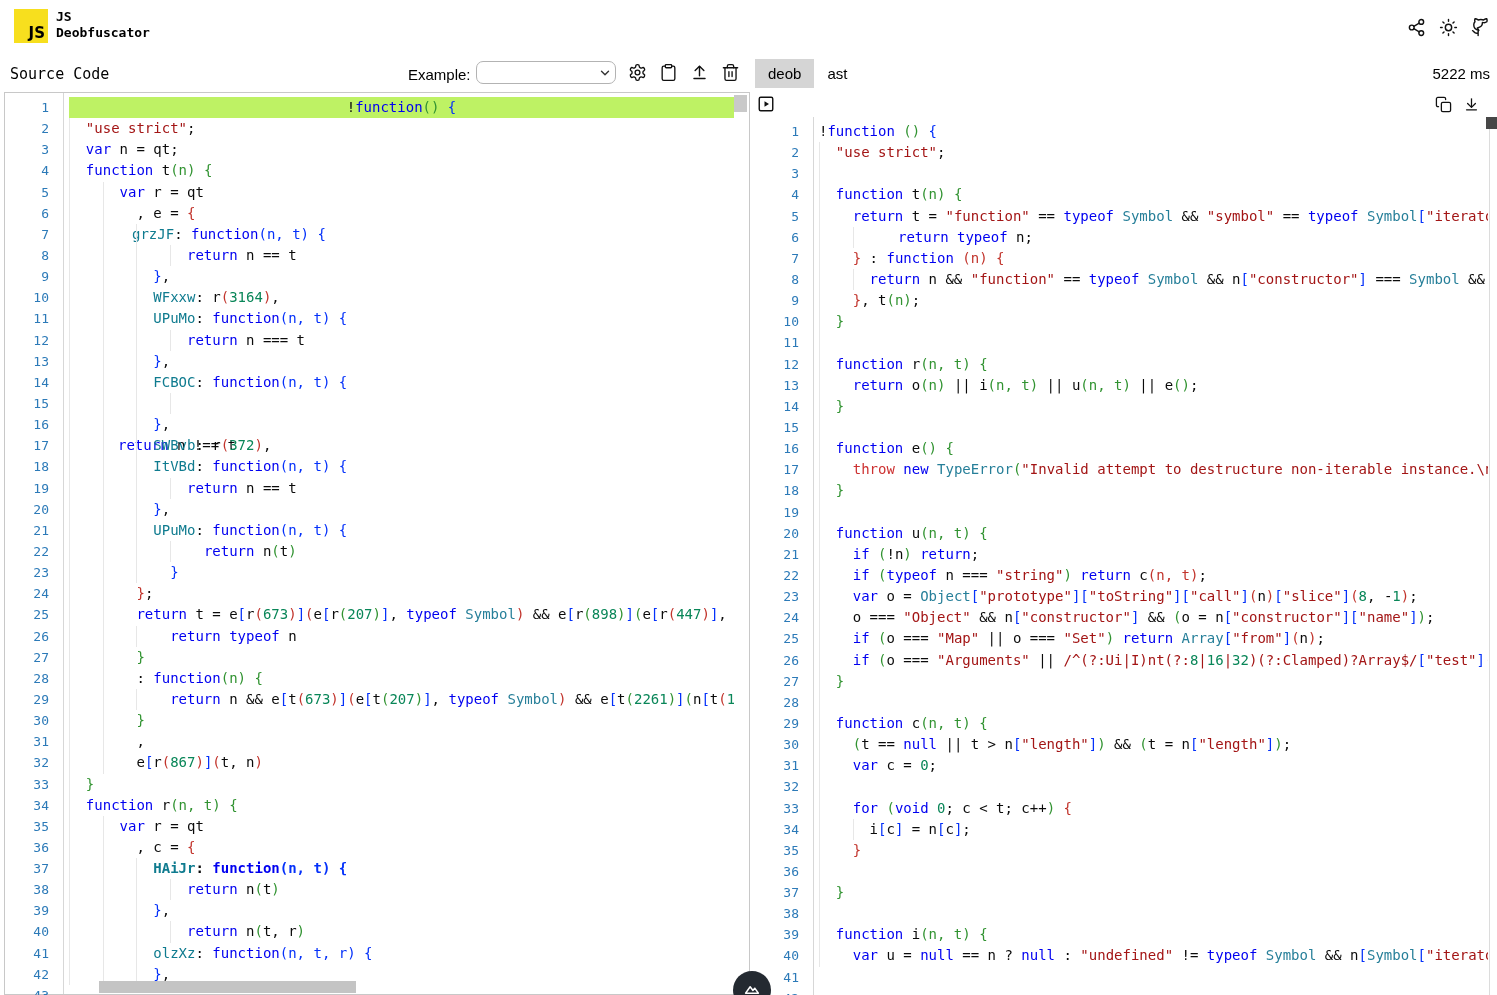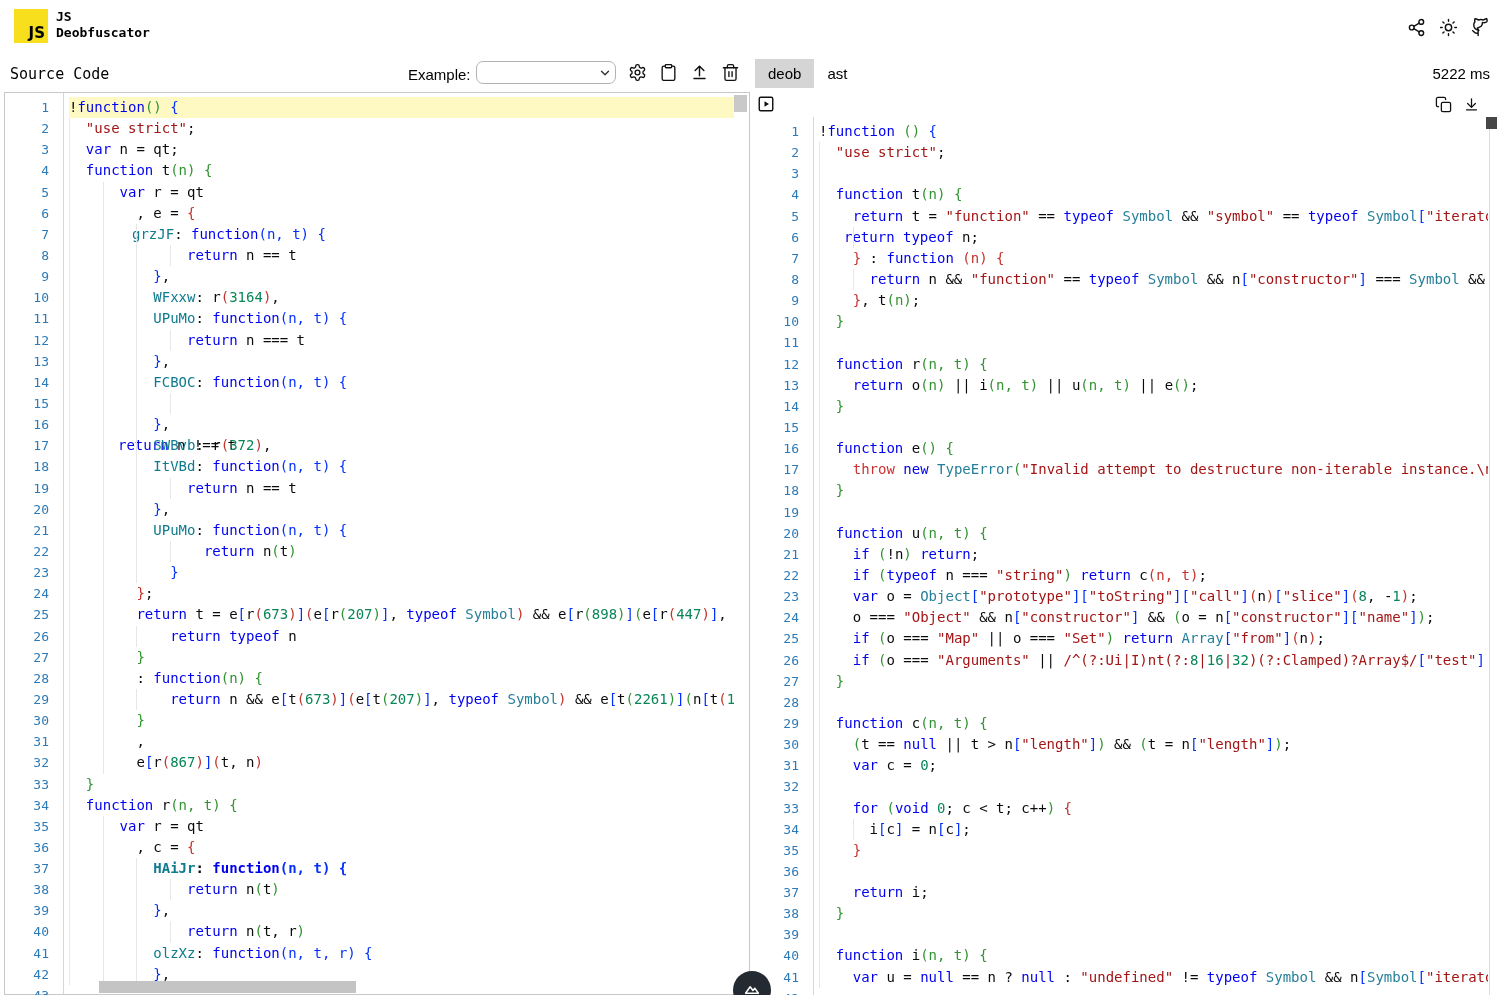--- a/index.html
+++ b/index.html
@@ -39,21 +39,21 @@
     font-size:13px; color:var(--c-ln); text-align:right; }
   .gutter .ln { height:21.15px; line-height:21.15px; }
   .gsep { position:absolute; top:0; bottom:0; width:1px; background:#d7d7d7; left:58px; }
   .code { position:absolute; top:0; left:64px; overflow:hidden; font-family:"DejaVu Sans Mono",monospace;
     font-size:14px; cursor:text; }
   .panel-left  .gutter { top:4px; }
   .panel-left  .code { top:4px;  width:665px; height:899px; }
   .panel-right .gutter { top:29px; }
   .panel-right .code { top:29px; width:669px; height:874px; }
   .cl { height:21.15px; line-height:21.15px; position:relative; white-space:pre; }
-  .cl.active { background:#fef9c3; }
+  .cl.active { background:#bef264;text-align:center; }
   .ig { position:absolute; top:0; bottom:0; width:1px; background:#e7e7e7; }
   .lt { display:inline-block; }
   .tk-d { color:var(--c-def); } .tk-k { color:var(--c-kw); } .tk-s { color:var(--c-str); }
   .tk-n { color:var(--c-num); } .tk-p { color:var(--c-prop); } .tk-t { color:var(--c-typ); }
   .tk-r { color:var(--c-ctl); } .tk-b1 { color:var(--c-b1); } .tk-b2 { color:var(--c-b2); }
   .tk-b3 { color:var(--c-b3); }
 
   
   .vthumb-left { right:2px; top:2px; width:13px; height:17px; background:#c9c9c9; cursor:pointer; }
   .hthumb-left { left:94px; bottom:1px; width:257px; height:12px; background:#c4c4c4; cursor:pointer; }
@@ -307,21 +307,21 @@
       <div class="ln">41</div>
       <div class="ln">42</div>
     </div>
   <div class="gsep" style="top:25px"></div>
   <div class="code" id="right-code">
       <div class="cl"><span class="lt" style="padding-left: 0px;"><span class="tk-d">!</span><span class="tk-k">function</span><span class="tk-d"> </span><span class="tk-b2">()</span><span class="tk-d"> </span><span class="tk-b1">{</span></span></div>
       <div class="cl"><i class="ig" style="left: 0px;"></i><span class="lt" style="padding-left: 16.86px;"><span class="tk-s">"use strict"</span><span class="tk-d">;</span></span></div>
       <div class="cl"><i class="ig" style="left: 0px;"></i><span class="lt" style="padding-left: 16.86px;"></span></div>
       <div class="cl"><i class="ig" style="left: 0px;"></i><span class="lt" style="padding-left: 16.86px;"><span class="tk-k">function</span><span class="tk-d"> t</span><span class="tk-b2">(n)</span><span class="tk-d"> </span><span class="tk-b2">{</span></span></div>
       <div class="cl"><i class="ig" style="left: 0px;"></i><span class="lt" style="padding-left: 33.72px;"><span class="tk-k">return</span><span class="tk-d"> t = </span><span class="tk-s">"function"</span><span class="tk-d"> == </span><span class="tk-k">typeof</span><span class="tk-d"> </span><span class="tk-t">Symbol</span><span class="tk-d"> &amp;&amp; </span><span class="tk-s">"symbol"</span><span class="tk-d"> == </span><span class="tk-k">typeof</span><span class="tk-d"> </span><span class="tk-t">Symbol</span><span class="tk-b1">[</span><span class="tk-s">"iterator"</span></span></div>
-      <div class="cl"><i class="ig" style="left: 0px;"></i><i class="ig" style="left: 33.72px;"></i><span class="lt" style="padding-left: 25px;"><span class="tk-k">return</span><span class="tk-d"> </span><span class="tk-k">typeof</span><span class="tk-d"> n;</span></span></div>
+      <div class="cl"><i class="ig" style="left: 0px;"></i><i class="ig" style="left: 33.72px;"></i><span class="lt" style="padding-left: 79px;"><span class="tk-k">return</span><span class="tk-d"> </span><span class="tk-k">typeof</span><span class="tk-d"> n;</span></span></div>
       <div class="cl"><i class="ig" style="left: 0px;"></i><span class="lt" style="padding-left: 33.72px;"><span class="tk-b3">}</span><span class="tk-d"> : </span><span class="tk-k">function</span><span class="tk-d"> </span><span class="tk-b3">(n)</span><span class="tk-d"> </span><span class="tk-b3">{</span></span></div>
       <div class="cl"><i class="ig" style="left: 0px;"></i><i class="ig" style="left: 33.72px;"></i><span class="lt" style="padding-left: 50.58px;"><span class="tk-k">return</span><span class="tk-d"> n &amp;&amp; </span><span class="tk-s">"function"</span><span class="tk-d"> == </span><span class="tk-k">typeof</span><span class="tk-d"> </span><span class="tk-t">Symbol</span><span class="tk-d"> &amp;&amp; n</span><span class="tk-b1">[</span><span class="tk-s">"constructor"</span><span class="tk-b1">]</span><span class="tk-d"> === </span><span class="tk-t">Symbol</span><span class="tk-d"> &amp;&amp; n !== </span></span></div>
       <div class="cl"><i class="ig" style="left: 0px;"></i><span class="lt" style="padding-left: 33.72px;"><span class="tk-b3">}</span><span class="tk-d">, t</span><span class="tk-b2">(n)</span><span class="tk-d">;</span></span></div>
       <div class="cl"><i class="ig" style="left: 0px;"></i><span class="lt" style="padding-left: 16.86px;"><span class="tk-b2">}</span></span></div>
       <div class="cl"><i class="ig" style="left: 0px;"></i><span class="lt" style="padding-left: 16.86px;"></span></div>
       <div class="cl"><i class="ig" style="left: 0px;"></i><span class="lt" style="padding-left: 16.86px;"><span class="tk-k">function</span><span class="tk-d"> r</span><span class="tk-b2">(n, t)</span><span class="tk-d"> </span><span class="tk-b2">{</span></span></div>
       <div class="cl"><i class="ig" style="left: 0px;"></i><span class="lt" style="padding-left: 33.72px;"><span class="tk-k">return</span><span class="tk-d"> o</span><span class="tk-b2">(n)</span><span class="tk-d"> || i</span><span class="tk-b2">(n, t)</span><span class="tk-d"> || u</span><span class="tk-b2">(n, t)</span><span class="tk-d"> || e</span><span class="tk-b2">()</span><span class="tk-d">;</span></span></div>
       <div class="cl"><i class="ig" style="left: 0px;"></i><span class="lt" style="padding-left: 16.86px;"><span class="tk-b2">}</span></span></div>
       <div class="cl"><i class="ig" style="left: 0px;"></i><span class="lt" style="padding-left: 16.86px;"></span></div>
       <div class="cl"><i class="ig" style="left: 0px;"></i><span class="lt" style="padding-left: 16.86px;"><span class="tk-k">function</span><span class="tk-d"> e</span><span class="tk-b2">()</span><span class="tk-d"> </span><span class="tk-b2">{</span></span></div>
@@ -338,21 +338,20 @@
       <div class="cl"><i class="ig" style="left: 0px;"></i><span class="lt" style="padding-left: 16.86px;"><span class="tk-b2">}</span></span></div>
       <div class="cl"><i class="ig" style="left: 0px;"></i><span class="lt" style="padding-left: 16.86px;"></span></div>
       <div class="cl"><i class="ig" style="left: 0px;"></i><span class="lt" style="padding-left: 16.86px;"><span class="tk-k">function</span><span class="tk-d"> c</span><span class="tk-b2">(n, t)</span><span class="tk-d"> </span><span class="tk-b2">{</span></span></div>
       <div class="cl"><i class="ig" style="left: 0px;"></i><span class="lt" style="padding-left: 33.72px;"><span class="tk-b2">(</span><span class="tk-d">t == </span><span class="tk-k">null</span><span class="tk-d"> || t &gt; n</span><span class="tk-b1">[</span><span class="tk-s">"length"</span><span class="tk-b1">]</span><span class="tk-b2">)</span><span class="tk-d"> &amp;&amp; </span><span class="tk-b2">(</span><span class="tk-d">t = n</span><span class="tk-b1">[</span><span class="tk-s">"length"</span><span class="tk-b1">]</span><span class="tk-b2">)</span><span class="tk-d">;</span></span></div>
       <div class="cl"><i class="ig" style="left: 0px;"></i><span class="lt" style="padding-left: 33.72px;"><span class="tk-k">var</span><span class="tk-d"> c = </span><span class="tk-n">0</span><span class="tk-d">;</span></span></div>
       <div class="cl"><i class="ig" style="left: 0px;"></i><span class="lt" style="padding-left: 33.72px;"></span></div>
       <div class="cl"><i class="ig" style="left: 0px;"></i><span class="lt" style="padding-left: 33.72px;"><span class="tk-k">for</span><span class="tk-d"> </span><span class="tk-b2">(</span><span class="tk-k">void</span><span class="tk-d"> </span><span class="tk-n">0</span><span class="tk-d">; c &lt; t; c++</span><span class="tk-b2">)</span><span class="tk-d"> </span><span class="tk-b3">{</span></span></div>
       <div class="cl"><i class="ig" style="left: 0px;"></i><i class="ig" style="left: 33.72px;"></i><span class="lt" style="padding-left: 50.58px;"><span class="tk-d">i</span><span class="tk-b1">[</span><span class="tk-d">c</span><span class="tk-b1">]</span><span class="tk-d"> = n</span><span class="tk-b1">[</span><span class="tk-d">c</span><span class="tk-b1">]</span><span class="tk-d">;</span></span></div>
       <div class="cl"><i class="ig" style="left: 0px;"></i><span class="lt" style="padding-left: 33.72px;"><span class="tk-b3">}</span></span></div>
       <div class="cl"><i class="ig" style="left: 0px;"></i><span class="lt" style="padding-left: 33.72px;"></span></div>
-      <div class="cl"><i class="ig" style="left: 0px;"></i><span class="lt" style="padding-left: 33.72px;"><span class="tk-k">return</span><span class="tk-d"> i;</span></span></div>
       <div class="cl"><i class="ig" style="left: 0px;"></i><span class="lt" style="padding-left: 16.86px;"><span class="tk-b2">}</span></span></div>
       <div class="cl"><i class="ig" style="left: 0px;"></i><span class="lt" style="padding-left: 16.86px;"></span></div>
       <div class="cl"><i class="ig" style="left: 0px;"></i><span class="lt" style="padding-left: 16.86px;"><span class="tk-k">function</span><span class="tk-d"> i</span><span class="tk-b2">(n, t)</span><span class="tk-d"> </span><span class="tk-b2">{</span></span></div>
       <div class="cl"><i class="ig" style="left: 0px;"></i><span class="lt" style="padding-left: 33.72px;"><span class="tk-k">var</span><span class="tk-d"> u = </span><span class="tk-k">null</span><span class="tk-d"> == n ? </span><span class="tk-k">null</span><span class="tk-d"> : </span><span class="tk-s">"undefined"</span><span class="tk-d"> != </span><span class="tk-k">typeof</span><span class="tk-d"> </span><span class="tk-t">Symbol</span><span class="tk-d"> &amp;&amp; n</span><span class="tk-b1">[</span><span class="tk-t">Symbol</span><span class="tk-b1">[</span><span class="tk-s">"iterator"</span></span></div>
     </div>
   <div class="abs vtrack-right"></div>
   <div class="abs vthumb-right"></div>
 </div>
 
 <div class="abs badge">

